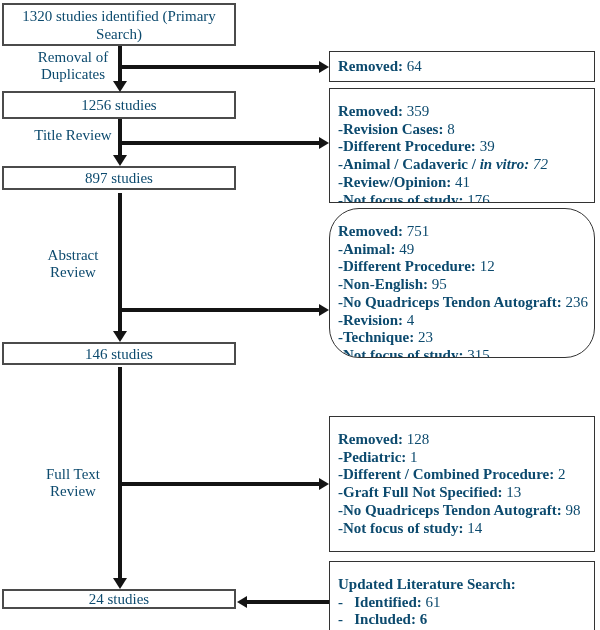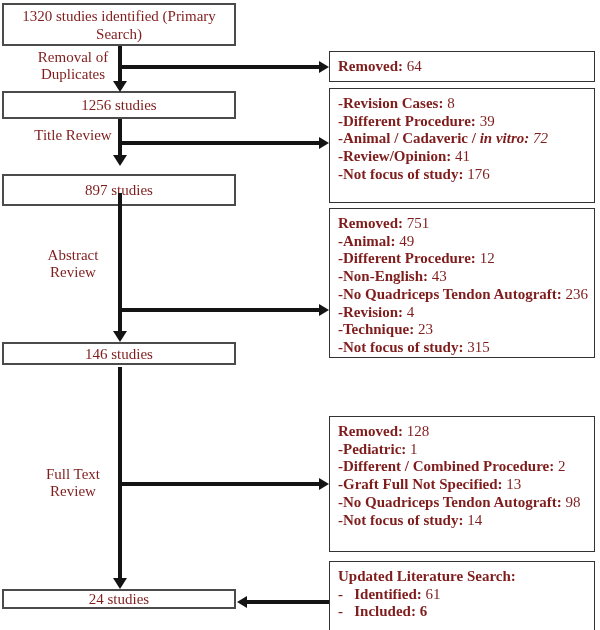--- a/index.html
+++ b/index.html
@@ -1,34 +1,34 @@
 <!DOCTYPE html>
 <html><head>
 <meta charset="utf-8">
 <style>
   html,body{margin:0;padding:0;background:#ffffff;}
   .canvas{
     position:relative;width:600px;height:630px;background:#ffffff;
-    font-family:"Liberation Serif","DejaVu Serif",serif;color:#7f1d1d;
+    font-family:"Liberation Serif","DejaVu Serif",serif;color:#0c4a6e;
     overflow:hidden;
   }
   .fbox{
     position:absolute;left:2px;width:234px;box-sizing:border-box;
     border:2px solid #4b4b4b;background:#ffffff;
     display:flex;align-items:center;justify-content:center;
     text-align:center;font-size:15px;line-height:18px;white-space:pre-line;
   }
   .stage{
     position:absolute;left:18px;width:110px;text-align:center;
     font-size:15px;line-height:17px;white-space:pre-line;
   }
   .sbox{
     position:absolute;left:329px;width:266px;box-sizing:border-box;
     border:1.5px solid #333333;background:#ffffff;
-    font-size:15px;padding:6px 8px;overflow:hidden;
+    font-size:15px;padding:14px 8px;overflow:hidden;
   }
   .sbox .line{white-space:nowrap;line-height:17.7px;}
   .sbox-center{display:flex;flex-direction:column;justify-content:center;}
   .seg-b{font-weight:bold;}
   .seg-bi{font-weight:bold;font-style:italic;}
   .seg-i{font-style:italic;}
   .seg-r{font-weight:normal;}
   .vline{position:absolute;left:118px;width:4px;background:#141414;}
   .hline{position:absolute;height:4px;background:#141414;}
   .ahead-down{
@@ -48,47 +48,48 @@
   }
 </style>
 </head>
 <body>
 
 <div class="canvas">
 
   <div class="fbox" style="top:3px;height:43px;">1320 studies identified (Primary
 Search)</div>
   <div class="fbox" style="top:91px;height:28px;">1256 studies</div>
-  <div class="fbox" style="top:174px;height:32px;">897 studies</div>
+  <div class="fbox" style="top:166px;height:24px;">897 studies</div>
   <div class="fbox" style="top:342px;height:23px;">146 studies</div>
   <div class="fbox" style="top:589px;height:20px;">24 studies</div>
 
   <div class="stage" style="top:49px;">Removal of
 Duplicates</div>
   <div class="stage" style="top:127px;">Title Review</div>
   <div class="stage" style="top:247px;">Abstract
 Review</div>
   <div class="stage" style="top:466px;">Full Text
 Review</div>
 
   <div class="sbox sbox-center" style="top:51px;height:31px;">
       <div class="line"><span class="seg-b">Removed:</span><span class="seg-r"> 64</span></div>
     </div>
   <div class="sbox" style="top:88px;height:115px;">
+      <div class="line"><span class="seg-b">Removed:</span><span class="seg-r"> 359</span></div>
       <div class="line"><span class="seg-b">-Revision Cases:</span><span class="seg-r"> 8</span></div>
       <div class="line"><span class="seg-b">-Different Procedure:</span><span class="seg-r"> 39</span></div>
       <div class="line"><span class="seg-b">-Animal / Cadaveric / </span><span class="seg-bi">in vitro:</span><span class="seg-i"> 72</span></div>
       <div class="line"><span class="seg-b">-Review/Opinion:</span><span class="seg-r"> 41</span></div>
       <div class="line"><span class="seg-b">-Not focus of study:</span><span class="seg-r"> 176</span></div>
     </div>
-  <div class="sbox" style="top:208px;height:150px;">
+  <div class="sbox" style="top:208px;height:150px;border-radius:30px;">
       <div class="line"><span class="seg-b">Removed:</span><span class="seg-r"> 751</span></div>
       <div class="line"><span class="seg-b">-Animal:</span><span class="seg-r"> 49</span></div>
       <div class="line"><span class="seg-b">-Different Procedure:</span><span class="seg-r"> 12</span></div>
-      <div class="line"><span class="seg-b">-Non-English:</span><span class="seg-r"> 43</span></div>
+      <div class="line"><span class="seg-b">-Non-English:</span><span class="seg-r"> 95</span></div>
       <div class="line"><span class="seg-b">-No Quadriceps Tendon Autograft:</span><span class="seg-r"> 236</span></div>
       <div class="line"><span class="seg-b">-Revision:</span><span class="seg-r"> 4</span></div>
       <div class="line"><span class="seg-b">-Technique:</span><span class="seg-r"> 23</span></div>
       <div class="line"><span class="seg-b">-Not focus of study:</span><span class="seg-r"> 315</span></div>
     </div>
   <div class="sbox" style="top:416px;height:136px;">
       <div class="line"><span class="seg-b">Removed:</span><span class="seg-r"> 128</span></div>
       <div class="line"><span class="seg-b">-Pediatric:</span><span class="seg-r"> 1</span></div>
       <div class="line"><span class="seg-b">-Different / Combined Procedure:</span><span class="seg-r"> 2</span></div>
       <div class="line"><span class="seg-b">-Graft Full Not Specified:</span><span class="seg-r"> 13</span></div>

